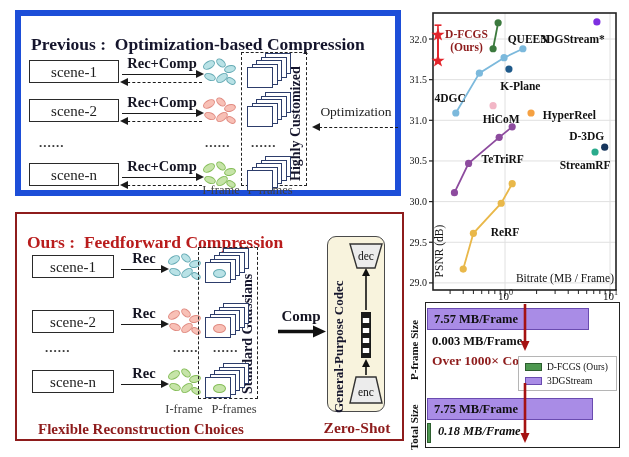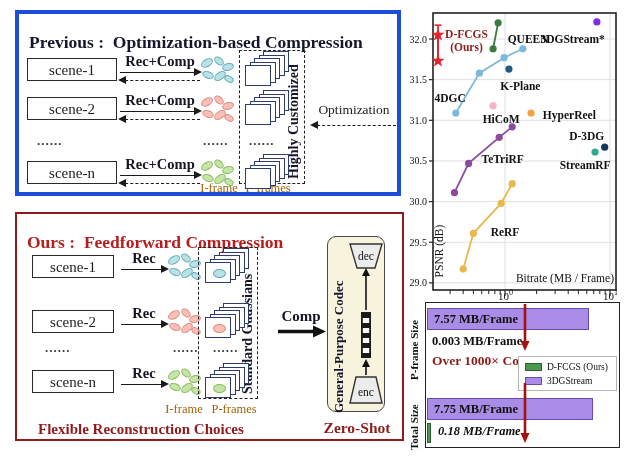--- a/index.html
+++ b/index.html
@@ -1,19 +1,19 @@
 <!DOCTYPE html>
 <html><head>
 <meta charset="utf-8">
 <style>
   html,body{margin:0;padding:0;background:#fff;}
   #canvas{position:relative;width:629px;height:457px;background:#ffffff;overflow:hidden;
           font-family:"Liberation Serif","DejaVu Serif",serif;}
   .panel{position:absolute;background:#fff;box-sizing:border-box;}
-  #prev-panel{left:15px;top:10px;width:386px;height:186px;border:4px solid #1d4ed8;}
+  #prev-panel{left:15px;top:10px;width:386px;height:186px;border:6px solid #1d4ed8;}
   #ours-panel{left:15px;top:212px;width:389px;height:229px;border:2.5px solid #8e1c1c;}
   .panel-inner{position:absolute;left:0;top:0;right:0;bottom:0;}
   .ptitle{position:absolute;left:10px;top:3px;font-weight:bold;font-size:17.5px;color:#15152c;white-space:pre;}
   #ours-panel .ptitle{color:#b91c1c;}
   .scene-box{position:absolute;height:23px;border:1.6px solid #2a2a2a;background:#fff;
              text-align:center;line-height:23px;font-size:15px;color:#1d1d1d;box-sizing:border-box;}
   .dots{position:absolute;font-size:13px;font-weight:bold;color:#3a3a3a;letter-spacing:1px;}
   .arrowgroup{position:absolute;text-align:center;}
   .arrowgroup .albl{display:block;font-weight:bold;font-size:14.5px;color:#141422;line-height:16px;}
   .r-arrow{position:relative;height:0;border-top:1.8px solid #1a1a1a;margin-top:3px;}
@@ -22,21 +22,21 @@
   .l-arrow{position:relative;height:0;border-top:1.8px dashed #1a1a1a;margin-top:7px;}
   .l-arrow:before{content:"";position:absolute;left:-2px;top:-5px;width:0;height:0;
     border-right:8px solid #1a1a1a;border-top:4px solid transparent;border-bottom:4px solid transparent;}
   .blobwrap{position:absolute;width:38px;height:30px;}
   .framestack{position:absolute;width:44px;height:36px;}
   .frame{position:absolute;width:26px;height:21px;background:#fff;border:1.4px solid #2d3d6b;box-sizing:border-box;}
   .frame .gdot{position:absolute;left:7px;top:6px;width:11px;height:7px;border-radius:50%;}
   .dashedbox{position:absolute;border:1.6px dashed #222;box-sizing:border-box;}
   .vlabel{position:absolute;writing-mode:vertical-rl;transform:rotate(180deg);
           font-weight:bold;color:#15152c;white-space:nowrap;}
-  .collabel{position:absolute;font-size:12.5px;color:#a16207;}
+  .collabel{position:absolute;font-size:12.5px;color:#404040;}
   #opt-block{position:absolute;left:293px;top:86px;width:84px;text-align:center;}
   #opt-block .olbl{font-size:13.5px;color:#222;}
   #comp-lbl{position:absolute;left:258px;top:94px;width:52px;text-align:center;font-weight:bold;font-size:15px;color:#141422;}
   #comp-arrow{position:absolute;left:260px;top:110px;}
   #codec-box{position:absolute;left:310px;top:22px;width:58px;height:176px;background:#f8f3dd;
              border:1.6px solid #4a4a4a;border-radius:9px;box-sizing:border-box;}
   #codec-label{left:2px;top:0;height:176px;font-size:13px;line-height:17px;display:flex;align-items:center;}
   #zero-shot{position:absolute;left:300px;top:205px;width:80px;text-align:center;font-weight:bold;font-size:15.5px;color:#8e1c1c;}
   #flex-footer{position:absolute;left:21px;top:207px;font-weight:bold;font-size:15px;color:#8e1c1c;}
   #scatter-fig{position:absolute;left:403px;top:0;width:226px;height:302px;}

